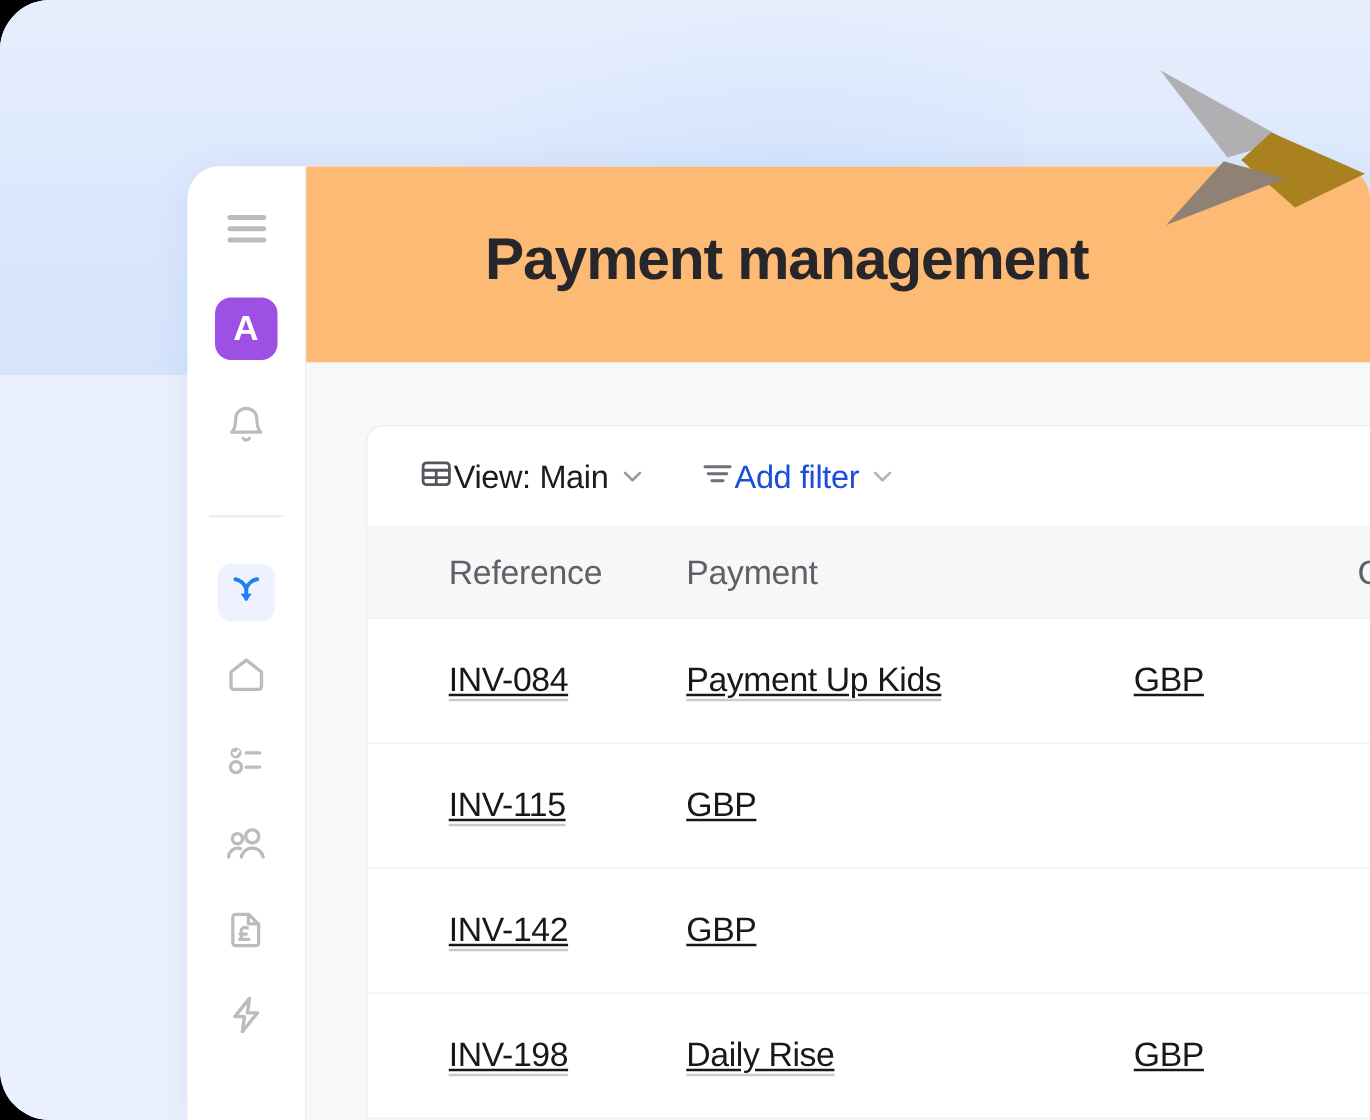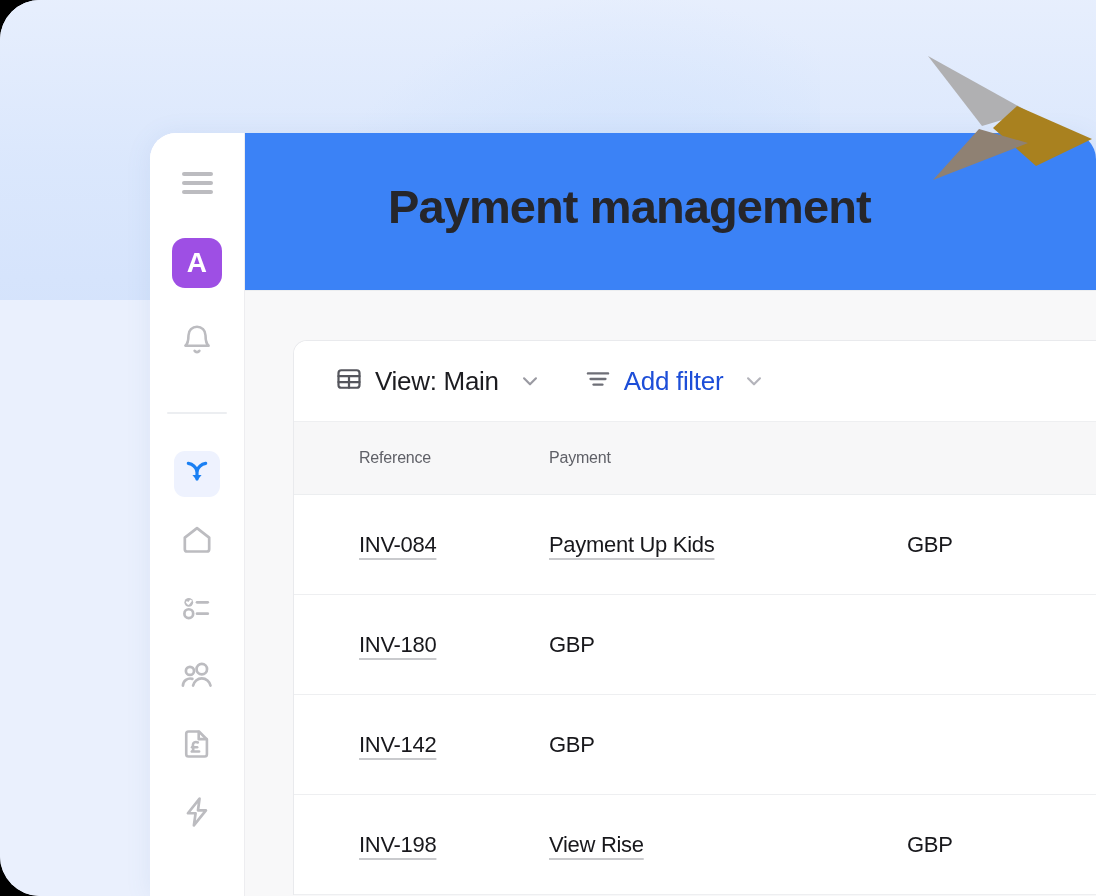--- a/index.html
+++ b/index.html
@@ -153,21 +153,21 @@
   #main {
     position: absolute;
     left: 95px;
     top: 0;
     width: 851px;
     height: 763px;
   }
 
   #header {
     height: 157px;
-    background: #3b82f6;
+    background: #fdba74;
     padding: 50px 0 0 143px;
   }
   #page-title {
     font-size: 47px;
     font-weight: bold;
     color: #26262b;
     letter-spacing: -0.9px;
     line-height: 1;
     white-space: nowrap;
   }
@@ -199,21 +199,20 @@
     display: flex;
     align-items: center;
     padding-left: 41px;
     gap: 41px;
     background: #fff;
     border-bottom: 1px solid #eeeff1;
   }
   .tb-item {
     display: flex;
     align-items: center;
-    gap: 12px;
     white-space: nowrap;
     justify-content: center;
   }
   .tb-label {
     font-size: 26px;
     color: #1c1c20;
     letter-spacing: -0.3px;
   }
   .tb-label.muted { color: #1d4ed8; }
   .chev { margin-left: 6px; display: flex; align-items: center; }
@@ -230,32 +229,33 @@
   .thead {
     height: 73px;
     background: #f7f7f8;
     border-bottom: 1px solid #eceef0;
   }
   .c-ref      { width: 255px; padding-left: 65px; }
   .c-cust     { width: 358px; }
   .c-curr     { width: 287px; }
 
   .th {
-    font-size: 16px;
+    font-size: 27px;
     color: #5f6067;
     letter-spacing: -0.2px;
     white-space: nowrap;
   }
   .th.c-curr { text-align: right; padding-right: 0; }
 
   .cell {
-    font-size: 22px;
+    font-size: 27px;
     color: #18181c;
     letter-spacing: -0.3px;
     white-space: nowrap;
+    text-decoration: underline;
   }
   .link {
     text-decoration: underline;
     text-decoration-color: #c9cacd;
     text-underline-offset: 6px;
     text-decoration-thickness: 2px;
     cursor: pointer;
   }
 
   
@@ -423,32 +423,32 @@
               <div class="th c-curr">Currency</div>
             </div>
 
             <div class="trow">
               <div class="cell c-ref"><span class="link">INV-084</span></div>
               <div class="cell c-cust"><span class="link">Payment Up Kids</span></div>
               <div class="cell c-curr">GBP</div>
             </div>
 
             <div class="trow">
-              <div class="cell c-ref"><span class="link">INV-180</span></div>
+              <div class="cell c-ref"><span class="link">INV-115</span></div>
               <div class="cell c-curr">GBP</div>
             </div>
 
             <div class="trow">
               <div class="cell c-ref"><span class="link">INV-142</span></div>
               <div class="cell c-curr">GBP</div>
             </div>
 
             <div class="trow">
               <div class="cell c-ref"><span class="link">INV-198</span></div>
-              <div class="cell c-cust"><span class="link">View Rise</span></div>
+              <div class="cell c-cust"><span class="link">Daily Rise</span></div>
               <div class="cell c-curr">GBP</div>
             </div>
 
           </div>
         </section>
       </div>
     </div>
   </div>
 
   <div id="logo-mark">

